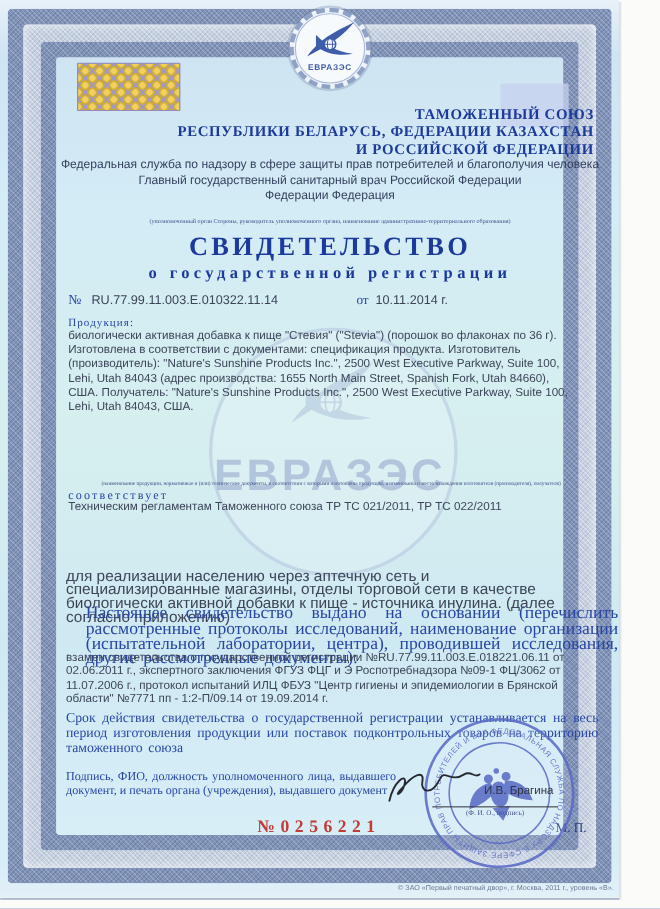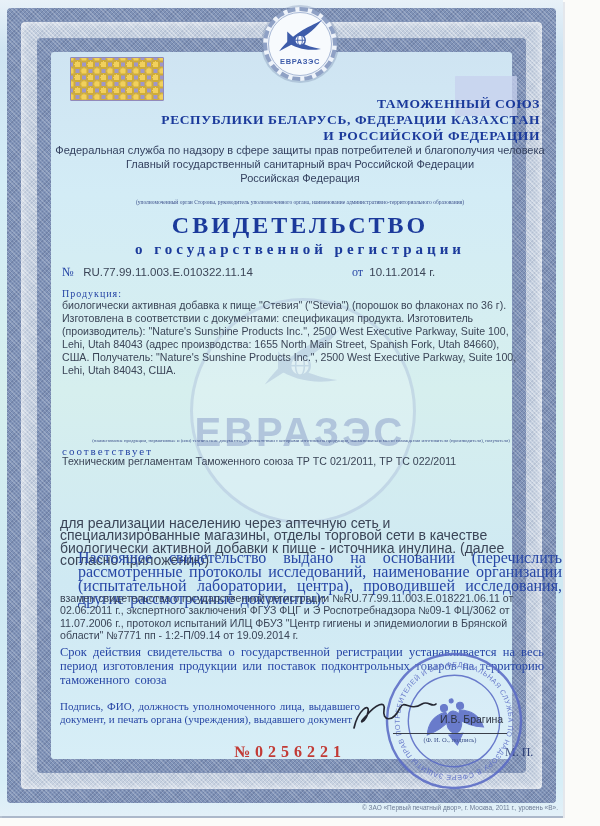--- a/index.html
+++ b/index.html
@@ -145,31 +145,31 @@
     <div class="lavender-patch"></div>
 
     <div class="abs ctr serif navy" style="left:60px;top:96px;width:480px;font-size:13.5px;font-weight:bold;letter-spacing:.6px;line-height:16px;text-align:right;">
       <div>ТАМОЖЕННЫЙ СОЮЗ</div>
       <div>РЕСПУБЛИКИ БЕЛАРУСЬ, ФЕДЕРАЦИИ КАЗАХСТАН</div>
       <div>И РОССИЙСКОЙ ФЕДЕРАЦИИ</div>
     </div>
     <div class="abs ctr typed" style="left:30px;top:144px;width:540px;font-size:11px;line-height:13.8px;color:#34415f;">
       <div>Федеральная служба по надзору в сфере защиты прав потребителей и благополучия человека</div>
       <div>Главный государственный санитарный врач Российской Федерации</div>
-      <div>Российская Федерация</div>
+      <div>Федерации Федерация</div>
     </div>
     <div class="abs ctr tiny-note" style="left:55px;top:199px;width:490px;font-size:5.5px;">(уполномоченный орган Стороны, руководитель уполномоченного органа, наименование административно-территориального образования)</div>
 
     <div class="abs ctr serif navy" style="left:60px;top:212px;width:480px;font-size:24px;font-weight:bold;letter-spacing:3px;">СВИДЕТЕЛЬСТВО</div>
     <div class="abs ctr serif navy" style="left:60px;top:241px;width:480px;font-size:15px;font-weight:bold;letter-spacing:4px;">о государственной регистрации</div>
 
     <div class="abs" style="left:62px;top:265px;width:460px;font-size:11.5px;">
       <span class="serif blue" style="font-size:12.5px;">№</span>
       <span class="typed" style="margin-left:6px;">RU.77.99.11.003.Е.010322.11.14</span>
-      <span class="serif blue" style="margin-left:96px;font-size:12px;">от</span>
+      <span class="serif blue" style="margin-left:68px;font-size:12px;">от</span>
       <span class="typed" style="margin-left:3px;">10.11.2014 г.</span>
     </div>
 
     <div class="abs serif blue" style="left:62px;top:288px;font-size:10px;letter-spacing:1px;">Продукция:</div>
     <div class="abs typed" style="left:62px;top:299px;width:462px;font-size:10.6px;line-height:13px;">биологически активная добавка к пище "Стевия" ("Stevia") (порошок во флаконах по 36 г). Изготовлена в соответствии с документами: спецификация продукта. Изготовитель (производитель): "Nature's Sunshine Products Inc.", 2500 West Executive Parkway, Suite 100, Lehi, Utah 84043 (адрес производства: 1655 North Main Street, Spanish Fork, Utah 84660), США.  Получатель: "Nature's Sunshine Products Inc.", 2500 West Executive Parkway, Suite 100, Lehi, Utah 84043, США.</div>
 
     <div class="abs ctr tiny-note" style="left:55px;top:438px;width:492px;font-size:4.8px;">(наименование продукции, нормативные и (или) технические документы, в соответствии с которыми изготовлена продукция, наименованы и место нахождения изготовителя (производителя), получателя)</div>
     <div class="abs serif blue" style="left:62px;top:445px;font-size:11px;letter-spacing:2px;">соответствует</div>
     <div class="abs typed" style="left:62px;top:455px;width:470px;font-size:10.6px;">Техническим регламентам Таможенного союза ТР ТС 021/2011, ТР ТС 022/2011</div>
 

